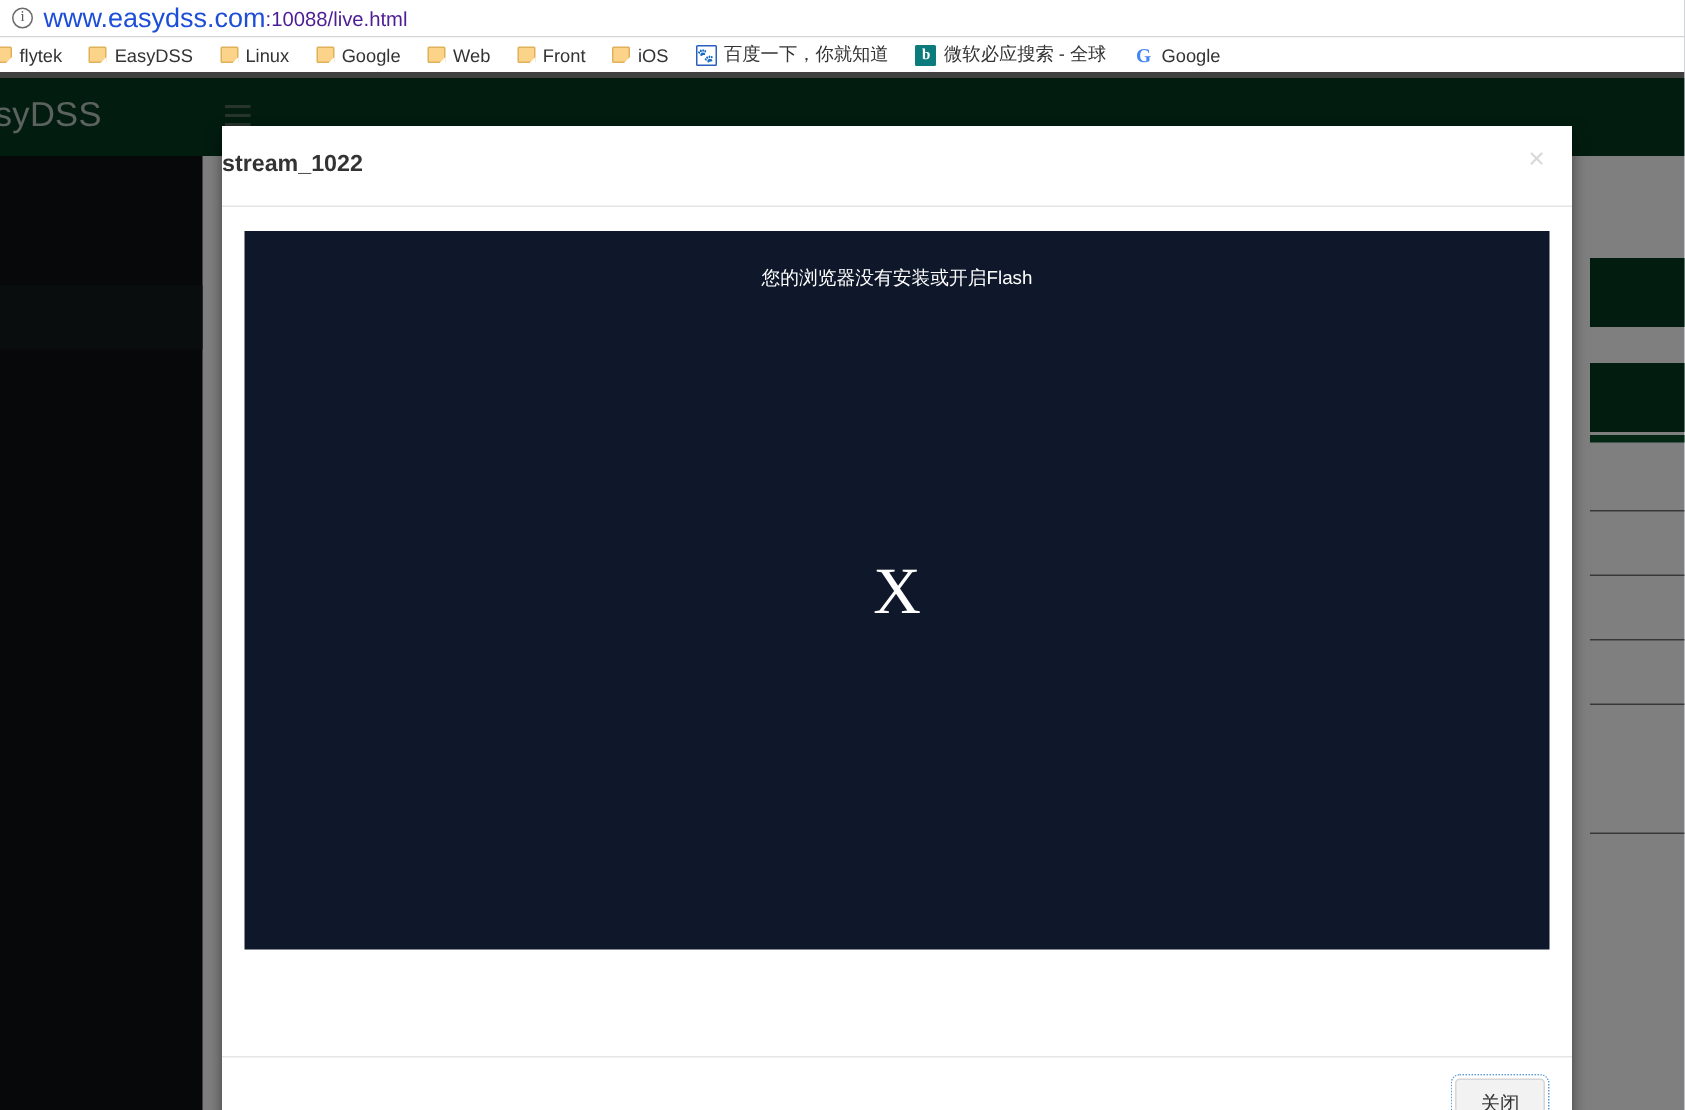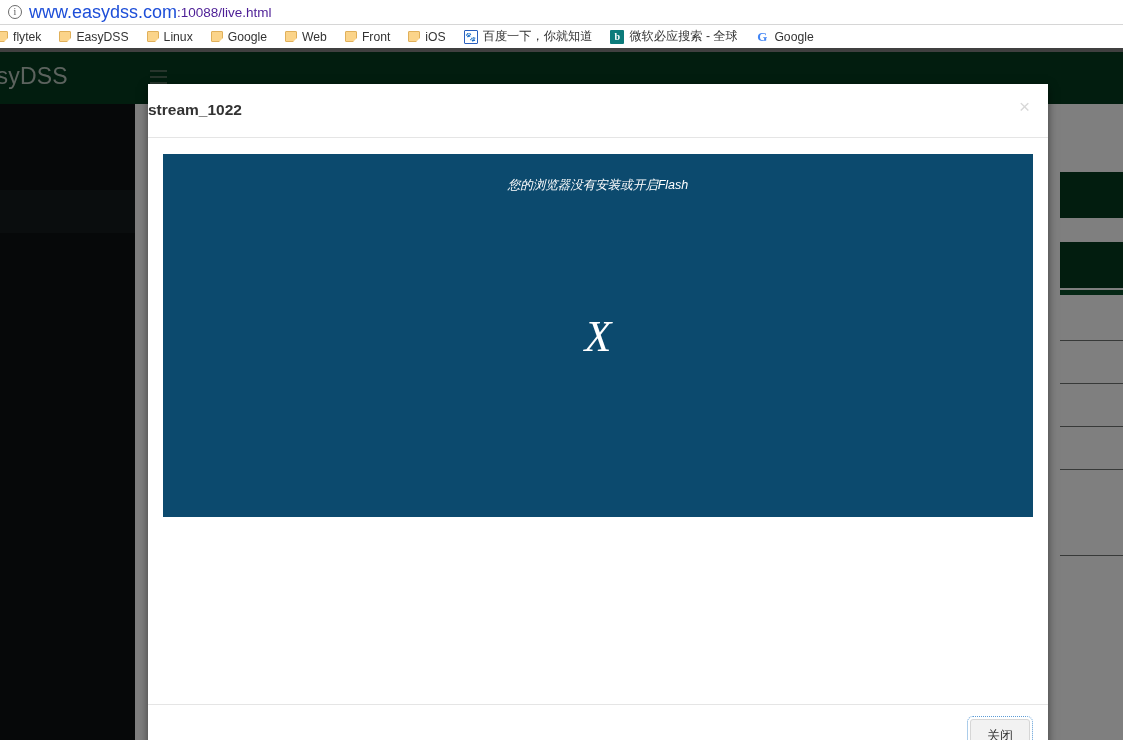--- a/index.html
+++ b/index.html
@@ -132,23 +132,22 @@
     position: absolute; left: 0; right: 0; top: 17px;
     text-align: left; font-size: 15.5px; font-weight: bold; color: #333333;
   }
   .modal-close {
     position: absolute; right: 18px; top: 14px;
     font-size: 19px; color: #d8d8d8; line-height: 18px;
     background: none; border: none; cursor: pointer; font-family: "Liberation Sans", sans-serif;
   }
   .modal-body { position: relative; height: 573px; padding: 16px 15px 0 15px; }
   .video {
-    position: relative; width: 870px; height: 363px; background: #0c4a6e;
+    position: relative; width: 870px; height: 479px; background: #0f172a;
     margin: 0 auto;
-    font-style: italic;
   }
   .flash-msg {
     position: absolute; left: 0; right: 0; top: 23px;
     text-align: center; color: #ffffff; font-size: 12.5px;
   }
   .flash-x {
     position: absolute; left: 0; right: 0; top: 50%;
     transform: translateY(-50%);
     text-align: center; color: #ffffff;
     font-size: 44px; font-family: "Liberation Serif", serif;

